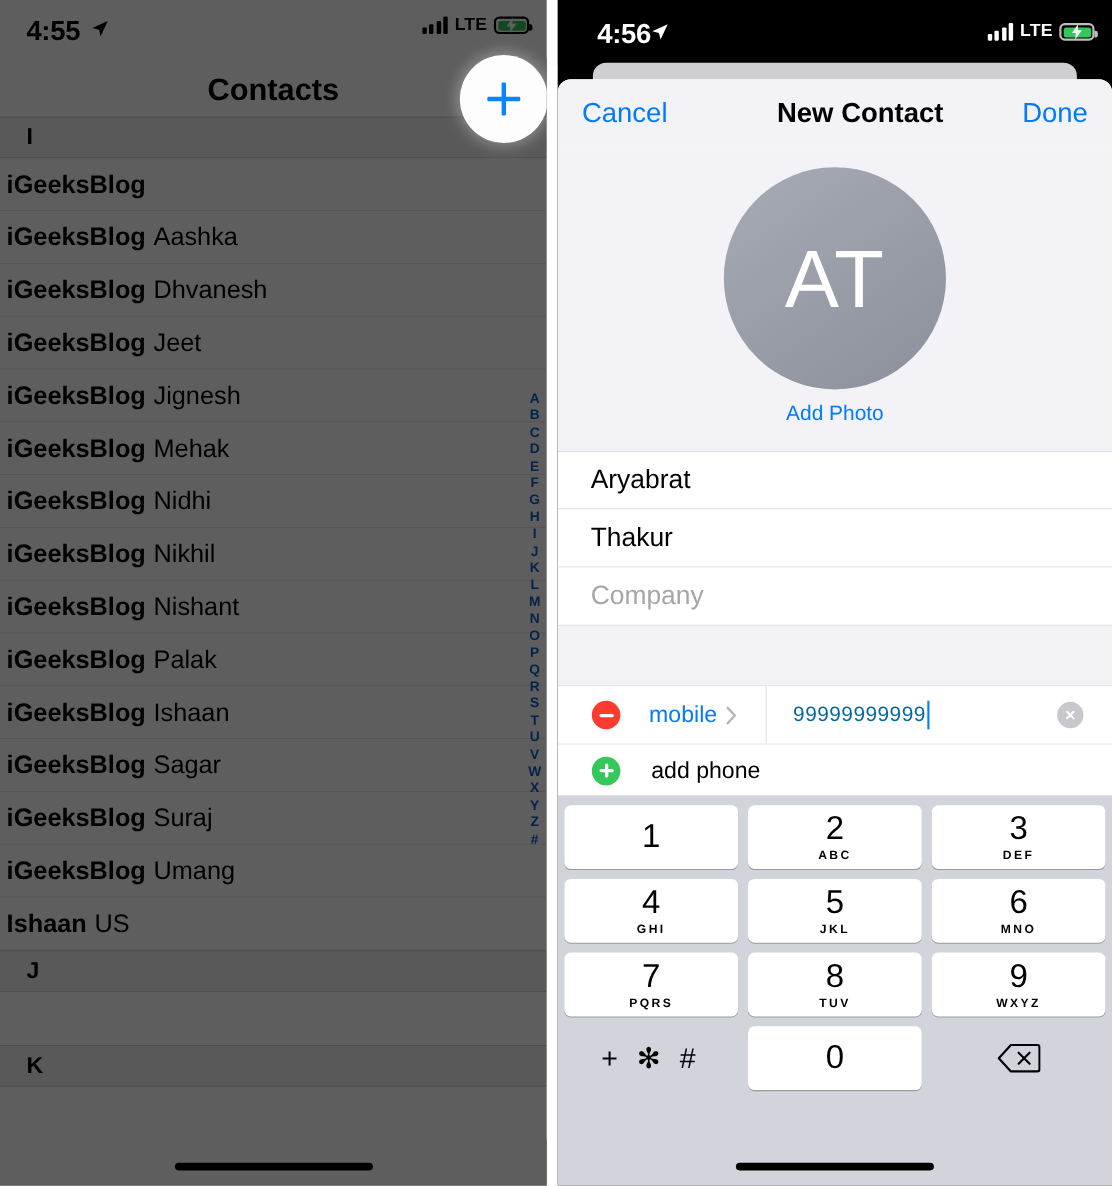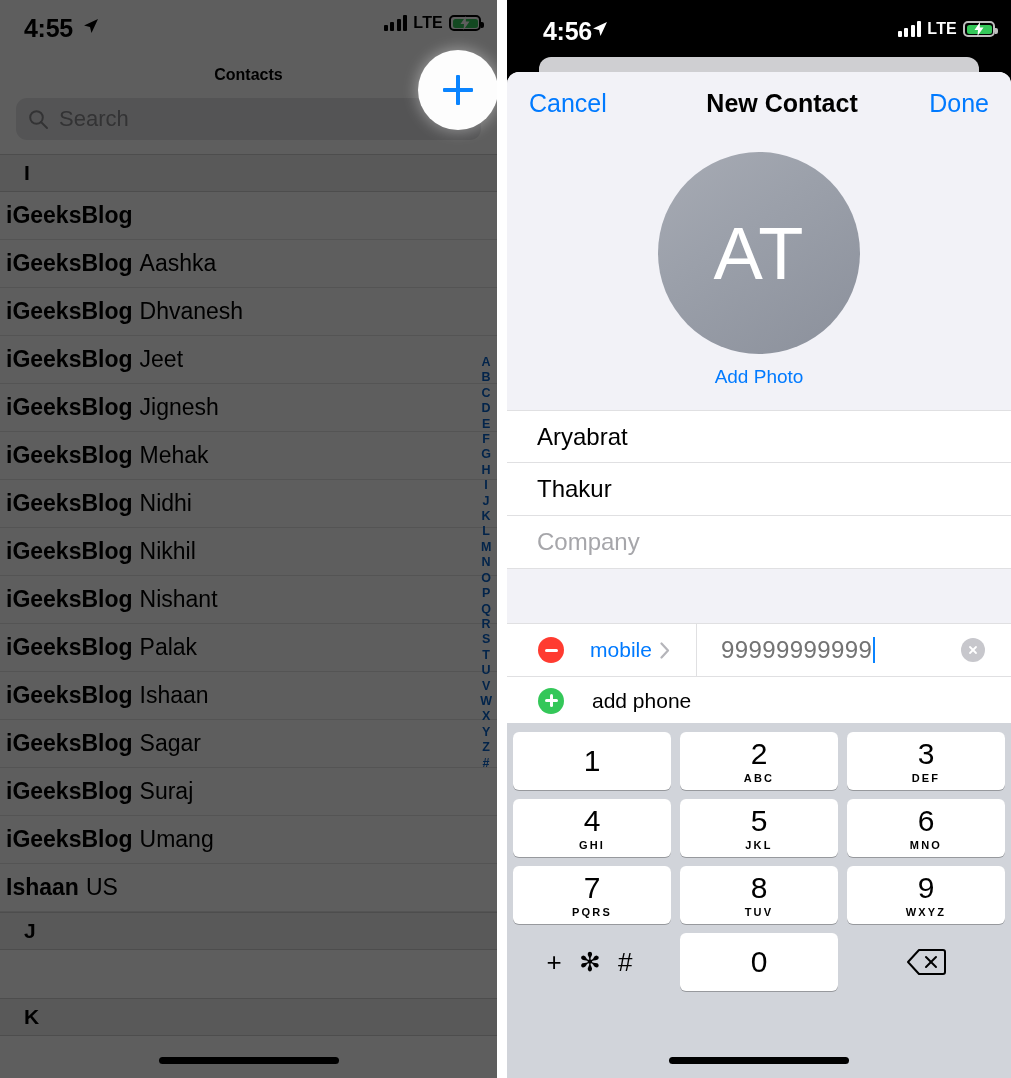--- a/index.html
+++ b/index.html
@@ -43,21 +43,21 @@
   .bars i { display:block; width:4px; background:#000; border-radius:1px; }
   .bars i:nth-child(1){height:6px;} .bars i:nth-child(2){height:9px;}
   .bars i:nth-child(3){height:12px;} .bars i:nth-child(4){height:16px;}
   .lte { font-size:16px; font-weight:bold; color:#000; letter-spacing:0.2px; }
   .batt { position:relative; width:32px; height:16px; border:2px solid #000; border-radius:5px; }
   .batt::after { content:""; position:absolute; right:-5px; top:5px; width:3px; height:6px; background:#000; border-radius:0 2px 2px 0; }
   .batt .fill { position:absolute; inset:1.5px; background:#34c759; border-radius:2.5px; }
   .batt .bolt { position:absolute; left:50%; top:50%; transform:translate(-50%,-50%); }
 
   .l-title {
-    text-align:center; font-size:16px; font-weight:bold; color:#000;
+    text-align:center; font-size:28px; font-weight:bold; color:#000;
     padding:14px 0 8px;
   }
   .l-search {
     margin:6px 16px 14px;
     height:42px; background:#e4e4e6; border-radius:11px;
     display:flex; align-items:center; padding:0 12px; position:relative;
   }
   .l-search .ph { font-size:22px; color:#8a8a8e; margin-left:10px; }
   .l-search .mic { position:absolute; right:14px; top:50%; transform:translateY(-50%); }
 
@@ -168,21 +168,21 @@
   .plus-btn .ph2 { position:absolute; width:13px; height:3px; background:#fff; border-radius:2px; }
   .plus-btn { position:relative; }
 
   .lbl-cell {
     width:133px; flex:0 0 auto; display:flex; align-items:center;
     justify-content:center; gap:8px; border-right:1px solid #e0e0e2;
     height:100%;
   }
   .lbl-cell .t { font-size:21px; color:#007aff; }
   .num-cell { flex:1; display:flex; align-items:center; padding-left:24px; position:relative; }
-  .num { font-size:24px; color:#737373; letter-spacing:0.4px; }
+  .num { font-size:19px; color:#0369a1; letter-spacing:0.4px; }
   .caret { display:inline-block; width:2px; height:26px; background:#0a84ff; margin-left:1px; vertical-align:-5px; }
   .clear-btn {
     position:absolute; right:26px; top:50%; transform:translateY(-50%);
     width:24px; height:24px; border-radius:50%; background:#c7c7cc;
     display:flex; align-items:center; justify-content:center;
   }
   .addph-row { height:47px; background:#fff; display:flex; align-items:center; }
   .addph-row .t { font-size:21px; color:#000; margin-left:28px; }
 
   
@@ -231,32 +231,20 @@
             <div class="fill"></div>
             <svg class="bolt" width="12" height="14" viewBox="0 0 12 14">
               <path d="M7 0 L1.5 8 L5 8 L4.5 14 L10.5 5.5 L6.8 5.5 Z" fill="#fff"></path>
             </svg>
           </div>
         </div>
       </div>
 
       <div class="l-title">Contacts</div>
 
-      <div class="l-search">
-        <svg width="21" height="21" viewBox="0 0 21 21">
-          <circle cx="8.5" cy="8.5" r="6.3" fill="none" stroke="#8a8a8e" stroke-width="2"></circle>
-          <line x1="13" y1="13" x2="19" y2="19" stroke="#8a8a8e" stroke-width="2" stroke-linecap="round"></line>
-        </svg>
-        <span class="ph">Search</span>
-        <svg class="mic" width="16" height="22" viewBox="0 0 16 22">
-          <rect x="5" y="1" width="6" height="11" rx="3" fill="#6e6e73"></rect>
-          <path d="M2 10 a6 6 0 0 0 12 0" fill="none" stroke="#6e6e73" stroke-width="1.8"></path>
-          <line x1="8" y1="16" x2="8" y2="20" stroke="#6e6e73" stroke-width="1.8"></line>
-        </svg>
-      </div>
 
       <div class="l-body">
         <div class="sect-head">I</div>
 
         <div class="c-row">
             <b>iGeeksBlog</b>
             <span class="first"></span>
           </div>
         <div class="c-row">
             <b>iGeeksBlog</b>

